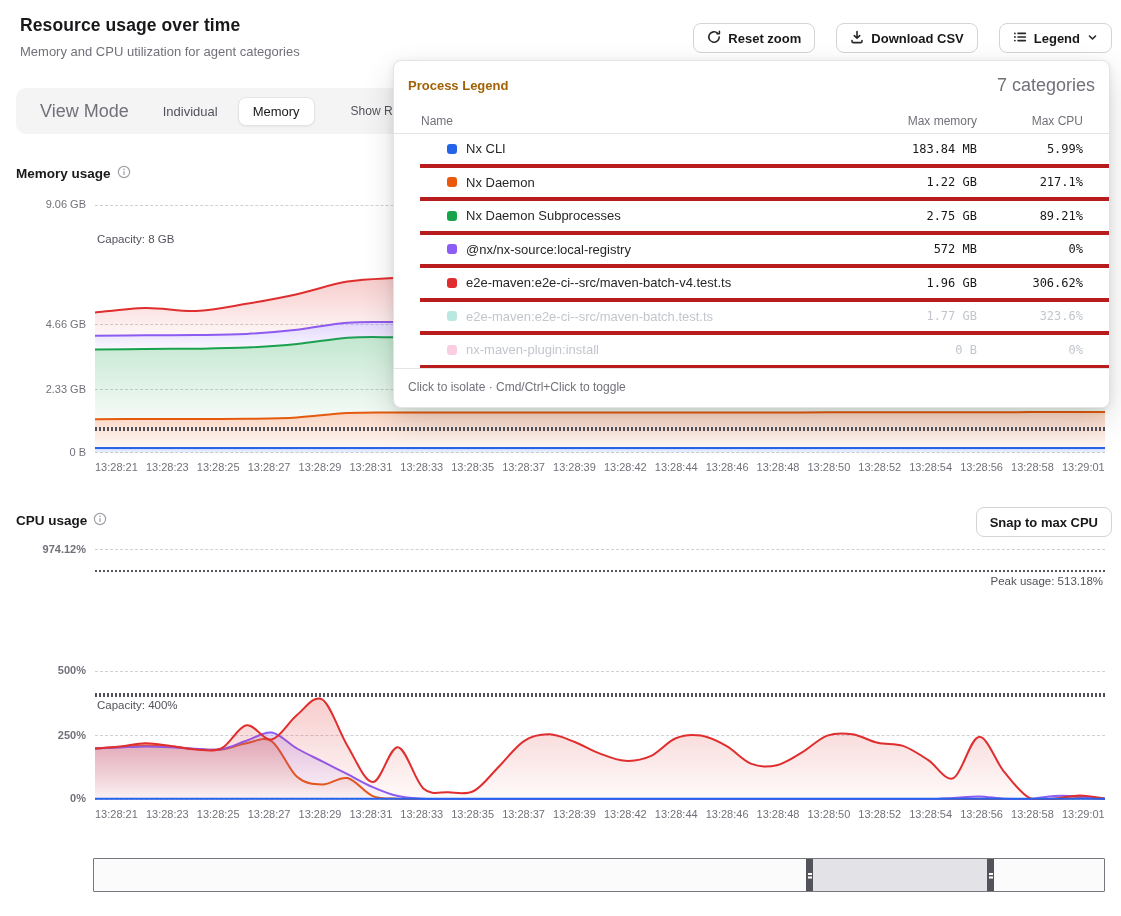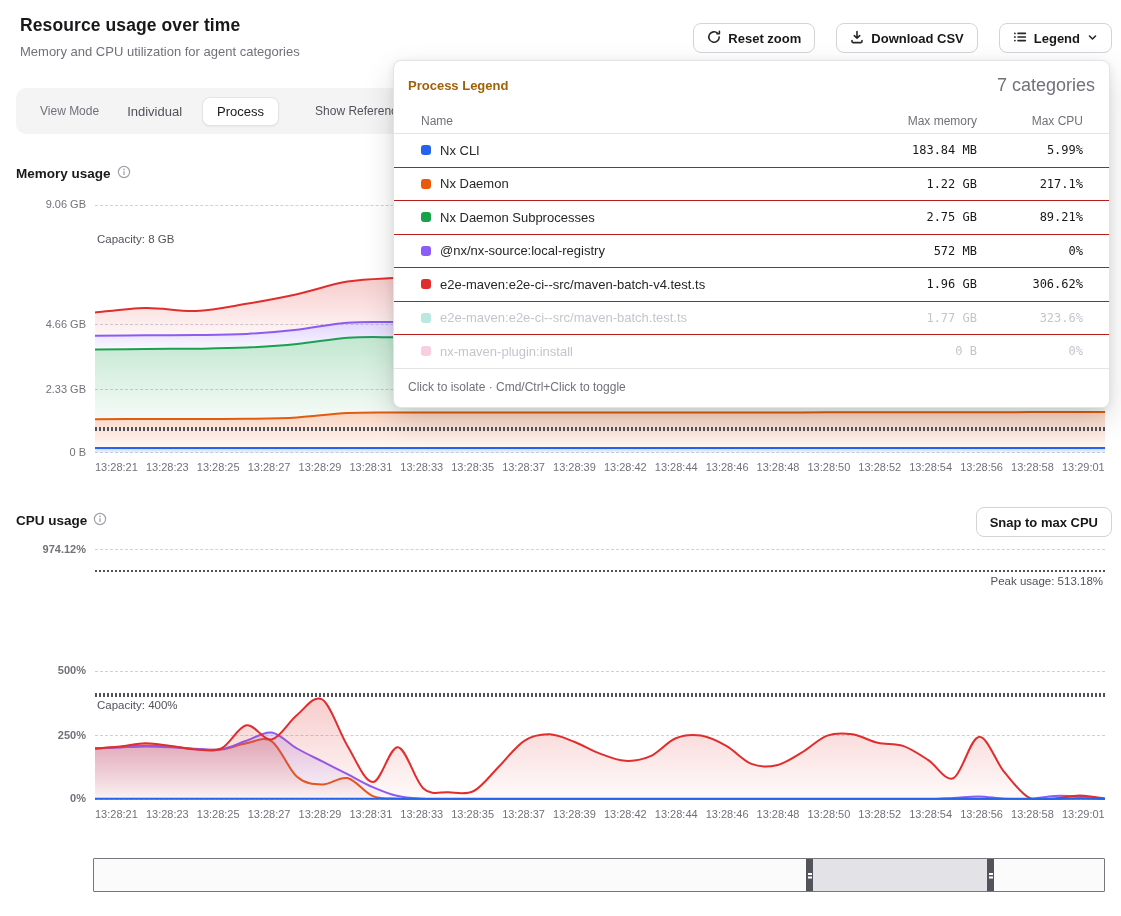--- a/index.html
+++ b/index.html
@@ -13,21 +13,21 @@
   .page-subtitle { left:20px; top:44px; font-size:13px; color:#71717a; }
   .header-buttons { top:23px; right:9px; display:flex; gap:21px; }
   .btn { display:inline-flex; align-items:center; gap:7px; height:30px; padding:0 13px;
     background:#fff; border:1px solid #d4d4d8; border-radius:8px; font-size:13px; font-weight:700;
     color:#18181b; cursor:pointer; white-space:nowrap; }
   .btn svg { flex:0 0 auto; }
 
   
   .toolbar { left:16px; top:88px; width:1089px; height:46px; background:#f4f4f5; border-radius:10px;
     display:flex; align-items:center; padding-left:24px; }
-  .vm-label { font-size:12px; color:#71717a; margin-right:14px; }
+  .vm-label { font-size:18px; color:#71717a; margin-right:20px; }
   .vm-option { font-size:13px; color:#52525b; padding:6px 14px; border-radius:8px; cursor:pointer; }
   .vm-option.selected { background:#fff; border:1px solid #e4e4e7; color:#18181b;
     box-shadow:0 1px 2px rgba(0,0,0,.06); margin-left:6px; }
   .ref-label { font-size:12px; color:#52525b; margin-left:36px; }
 
   
   .section-title { font-size:13.5px; font-weight:700; display:flex; align-items:center; gap:6px; }
   #mem-title { left:16px; top:165px; }
   #cpu-title { left:16px; top:512px; }
   #snap-btn { top:507px; right:9px; }
@@ -55,21 +55,21 @@
   .legend-popup { left:393px; top:60px; width:717px; background:#fff; border:1px solid #e4e4e7;
     border-radius:8px; box-shadow:0 12px 32px rgba(0,0,0,.14), 0 2px 8px rgba(0,0,0,.08); z-index:50; }
   .lp-header { display:flex; justify-content:space-between; align-items:center; padding:14px 14px 12px; }
   .lp-title { font-size:13px; font-weight:700; color:#a16207; }
   .lp-count { font-size:18px; color:#71717a; }
   .lp-grid { display:grid; grid-template-columns:1fr 130px 106px; align-items:center;
     padding:0 26px 0 27px; }
   .lp-cols { height:26px; border-bottom:1px solid #e4e4e7; }
   .lp-cols span { font-size:12px; color:#71717a; }
   .lp-cols .num, .lp-row .num { text-align:right; }
-  .lp-row { height:33.5px; border-bottom:1px solid #b91c1c; cursor:pointer; }
+  .lp-row { height:33.5px; border-bottom:4px solid #b91c1c; cursor:pointer;margin-left:26px; }
   .lp-name { display:flex; align-items:center; gap:9px; font-size:13px; color:#27272a;
     overflow:hidden; white-space:nowrap; }
   .swatch { width:10px; height:10px; border-radius:3px; flex:0 0 auto; }
   .lp-val { font-family:"DejaVu Sans Mono", monospace; font-size:12px; color:#18181b; }
   .lp-row.muted .lp-name, .lp-row.muted .lp-val { color:#c2c6cc; }
   .lp-footer { padding:11px 14px 13px; font-size:12px; color:#71717a; border-top:1px solid #e4e4e7;
     margin-top:-1px; }
 </style>
 </head>
 <body>
@@ -111,21 +111,21 @@
         <svg width="11" height="11" viewBox="0 0 11 11" fill="none" stroke="#27272a" stroke-width="1.6" stroke-linecap="round" stroke-linejoin="round">
           <path d="M2.5 4 5.5 7l3-3"></path>
         </svg>
       </span>
     </button>
   </div>
 
   <div class="abs toolbar">
     <span class="vm-label">View Mode</span>
     <span class="vm-option">Individual</span>
-    <span class="vm-option selected">Process</span>
+    <span class="vm-option selected">Memory</span>
     <span class="ref-label">Show Reference Lines</span>
   </div>
 
   <div class="abs section-title" id="mem-title">
     <span>Memory usage</span>
     <span>
       <svg width="14" height="14" viewBox="0 0 14 14">
           <circle cx="7" cy="7" r="5.6" fill="none" stroke="#a1a1aa" stroke-width="1.2"></circle>
           <circle cx="7" cy="4.4" r="0.8" fill="#a1a1aa"></circle>
           <rect x="6.35" y="6.1" width="1.3" height="4" rx="0.65" fill="#a1a1aa"></rect>

